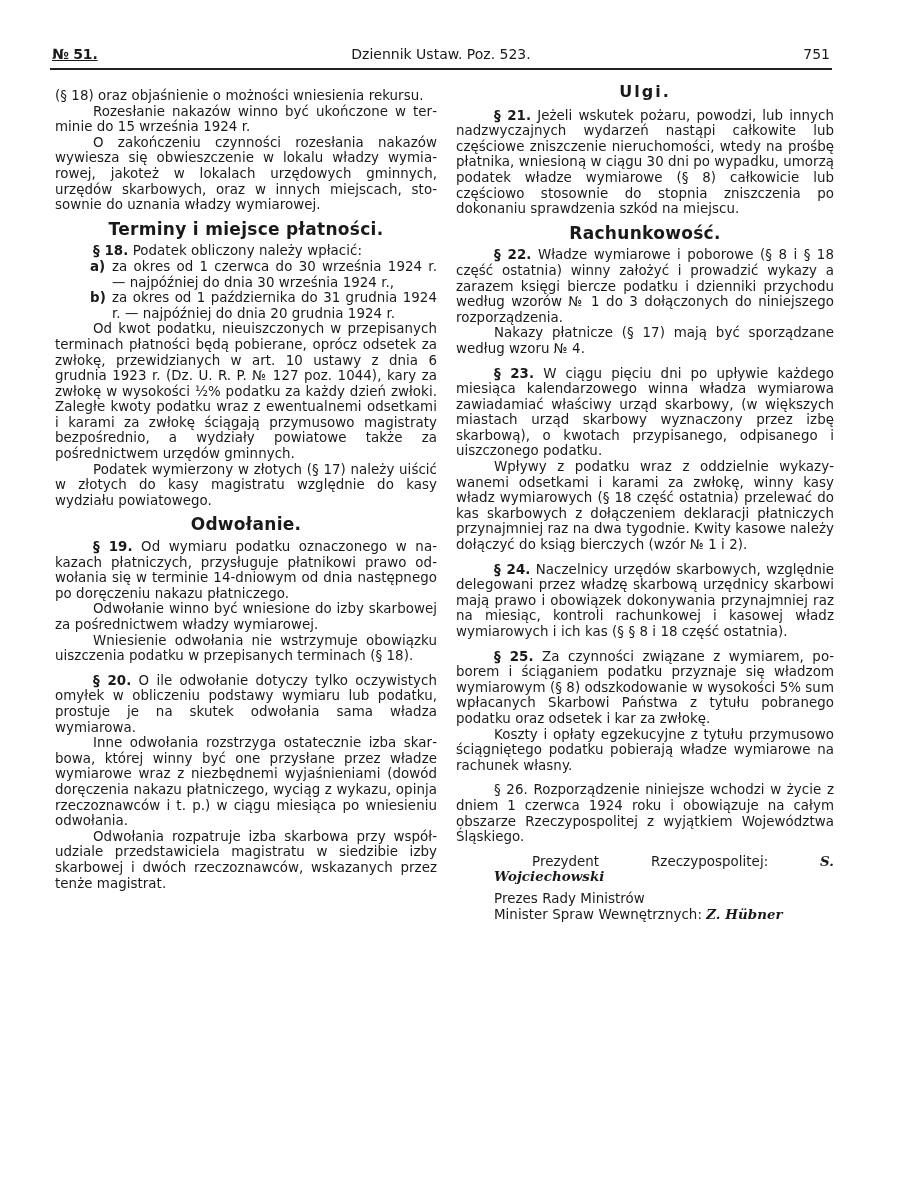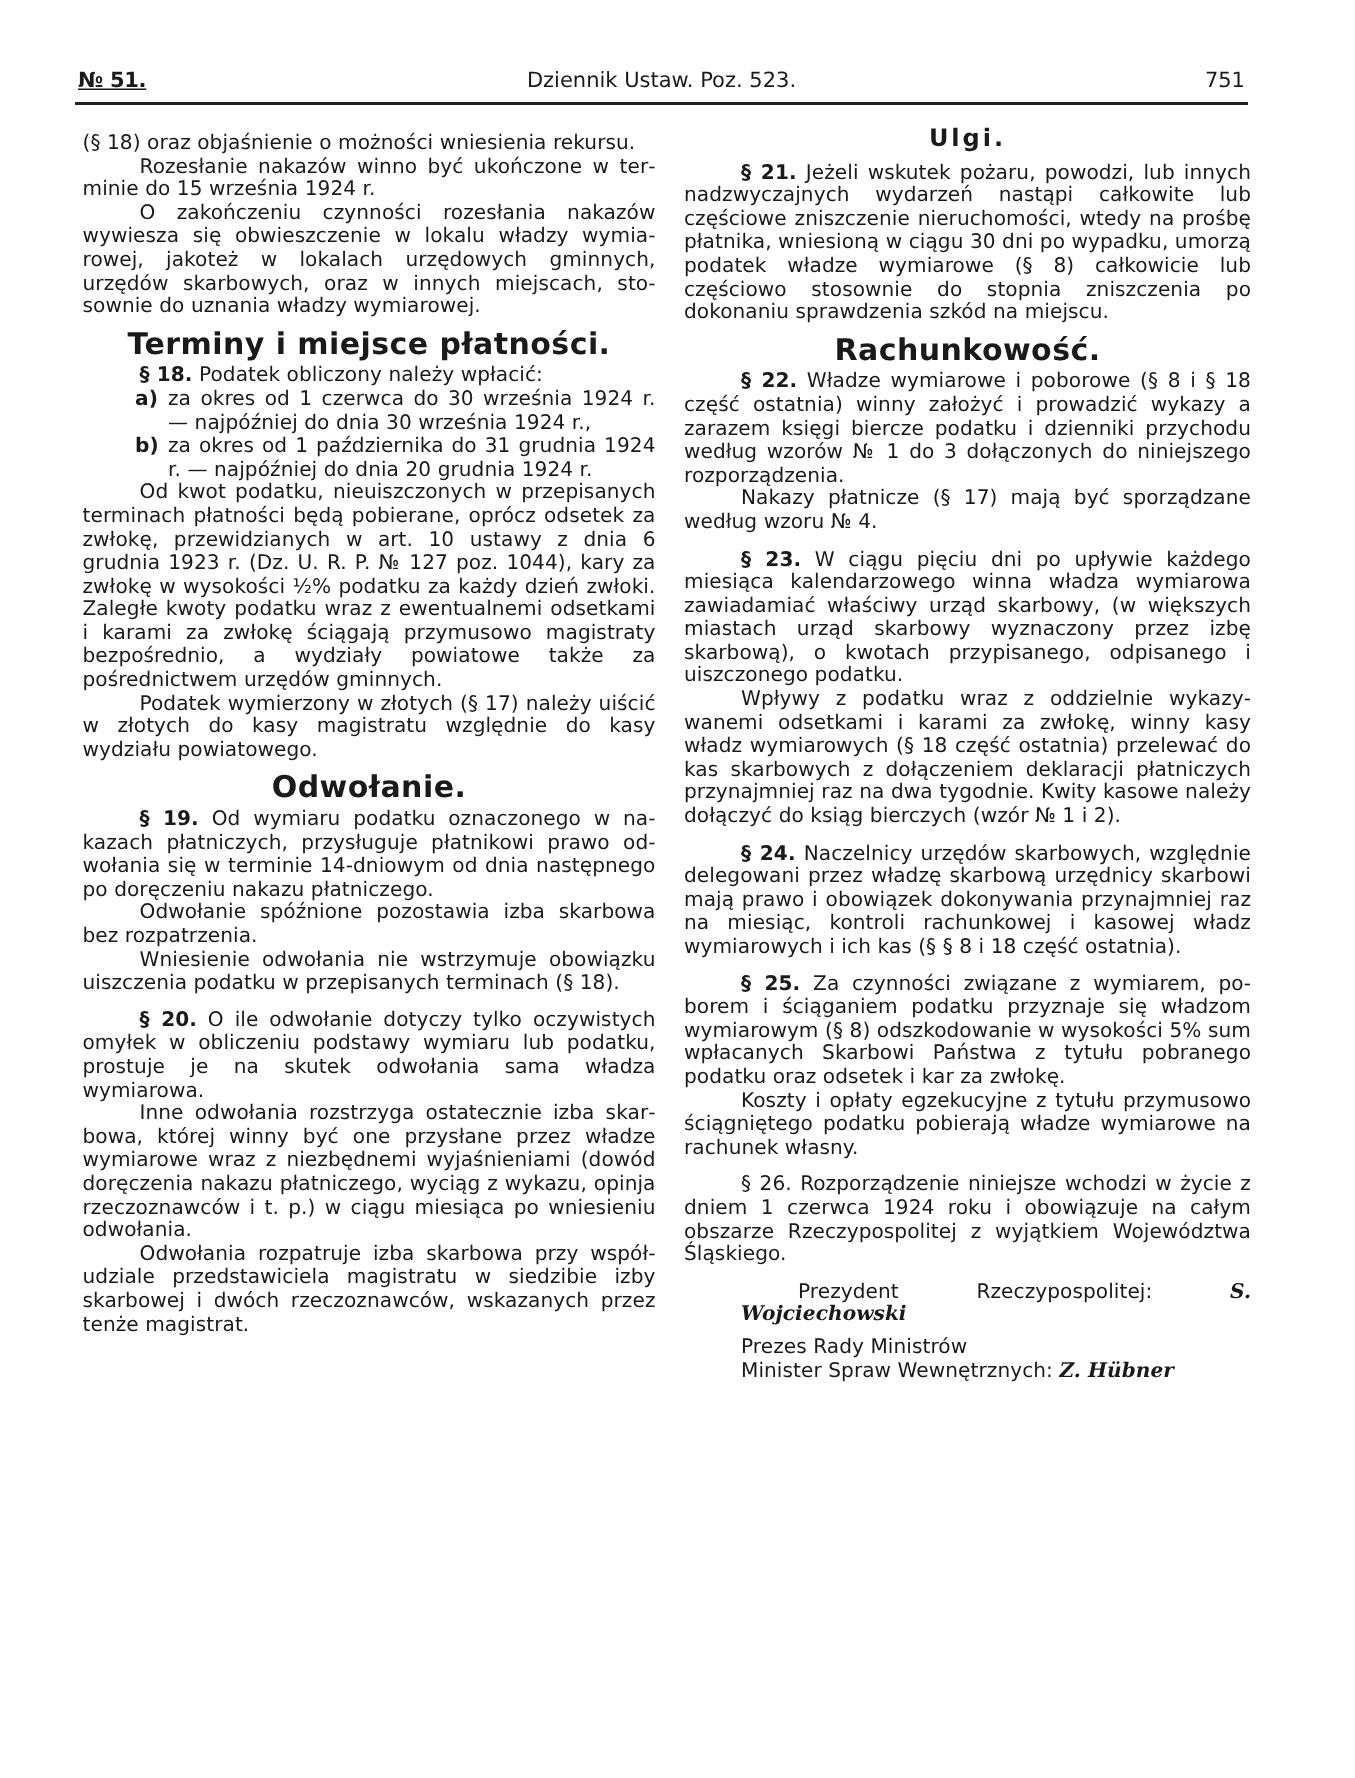--- a/index.html
+++ b/index.html
@@ -10,21 +10,21 @@
   .header .num { position: absolute; left: 4px; top: 2px; font-weight: bold; letter-spacing: -0.2px; text-decoration: underline; }
   .header .title { position: absolute; left: 0; right: 0; top: 2px; text-align: center; }
   .header .page { position: absolute; right: 4px; top: 2px; }
   .rule { position: absolute; left: 50px; top: 68px; width: 782px; height: 2px; background: #222; }
   .col { position: absolute; top: 88px; font-size: 13.4px; line-height: 15.6px; letter-spacing: 0.05px;
          text-align: justify; }
   .col.left { left: 55px; width: 382px; }
   .col.right { left: 456px; width: 378px; top: 84px; }
   .col p { margin: 0; text-indent: 38px; text-align: justify; hyphens: manual; }
   .col p.noindent { text-indent: 0; }
-  .col h2 { margin: 9px 0 6px 0; font-size: 20px; font-weight: bold; text-align: center; letter-spacing: 0.3px; }
+  .col h2 { margin: 9px 0 6px 0; font-size: 17px; font-weight: bold; text-align: center; letter-spacing: 0.3px; }
   .col h2.ulgi { font-size: 16px; letter-spacing: 2px; margin-top: 0; margin-bottom: 8px; }
   .col .gap { height: 9px; }
   .col b { font-weight: bold; }
   .list { margin: 0; padding: 0; list-style: none; }
   .list li { position: relative; padding-left: 57px; margin: 0; text-align: justify; }
   .list li .lbl { position: absolute; left: 35px; top: 0; font-weight: bold; }
   .sig { margin: 0; }
   .sig i { font-family: "DejaVu Serif", serif; font-weight: bold; font-style: italic; }
   .sig.indent { padding-left: 38px; }
   .sig.indent2 { padding-left: 38px; }
@@ -48,21 +48,21 @@
   <p><b>§ 18.</b> <span>Podatek obliczony należy wpłacić:</span></p>
   <ul class="list">
     <li><span class="lbl">a)</span><span>za okres od 1 czerwca do 30 września 1924 r. — najpóźniej do dnia 30 września 1924 r.,</span></li>
     <li><span class="lbl">b)</span><span>za okres od 1 października do 31 grudnia 1924 r. — najpóźniej do dnia 20 grudnia 1924 r.</span></li>
   </ul>
   <p>Od kwot podatku, nieuiszczonych w przepisanych terminach płatności będą pobierane, oprócz odsetek za zwłokę, przewidzianych w art. 10 ustawy z dnia 6 grudnia 1923 r. (Dz. U. R. P. № 127 poz. 1044), kary za zwłokę w wysokości ½% podatku za każdy dzień zwłoki. Zaległe kwoty podatku wraz z ewen­tualnemi odsetkami i karami za zwłokę ściągają przymusowo magistraty bezpośrednio, a wydziały powiatowe także za pośrednictwem urzędów gmin­nych.</p>
   <p>Podatek wymierzony w złotych (§ 17) należy uiścić w złotych do kasy magistratu względnie do kasy wydziału powiatowego.</p>
 
   <h2>Odwołanie.</h2>
   <p><b>§ 19.</b> <span>Od wymiaru podatku oznaczonego w na­kazach płatniczych, przysługuje płatnikowi prawo od­wołania się w terminie 14-dniowym od dnia następ­nego po doręczeniu nakazu płatniczego.</span></p>
-  <p>Odwołanie spóźnione pozostawia izba skarbowa bez rozpatrzenia.</p>
+  <p>Odwołanie winno być wniesione do izby skar­bowej za pośrednictwem władzy wymiarowej.</p>
   <p>Wniesienie odwołania nie wstrzymuje obowiąz­ku uiszczenia podatku w przepisanych terminach (§ 18).</p>
   <div class="gap"></div>
   <p><b>§ 20.</b> <span>O ile odwołanie dotyczy tylko oczywi­stych omyłek w obliczeniu podstawy wymiaru lub podatku, prostuje je na skutek odwołania sama wła­dza wymiarowa.</span></p>
   <p>Inne odwołania rozstrzyga ostatecznie izba skar­bowa, której winny być one przysłane przez władze wymiarowe wraz z niezbędnemi wyjaśnieniami (do­wód doręczenia nakazu płatniczego, wyciąg z wyka­zu, opinja rzeczoznawców i t. p.) w ciągu miesiąca po wniesieniu odwołania.</p>
   <p>Odwołania rozpatruje izba skarbowa przy współ­udziale przedstawiciela magistratu w siedzibie izby skarbowej i dwóch rzeczoznawców, wskazanych przez tenże magistrat.</p>
 </div>
 
 <div class="col right">
   <h2 class="ulgi">Ulgi.</h2>
   <p><b>§ 21.</b> <span>Jeżeli wskutek pożaru, powodzi, lub in­nych nadzwyczajnych wydarzeń nastąpi całkowite lub częściowe zniszczenie nieruchomości, wtedy na proś­bę płatnika, wniesioną w ciągu 30 dni po wypadku, umorzą podatek władze wymiarowe (§ 8) całkowicie lub częściowo stosownie do stopnia zniszczenia po dokonaniu sprawdzenia szkód na miejscu.</span></p>

